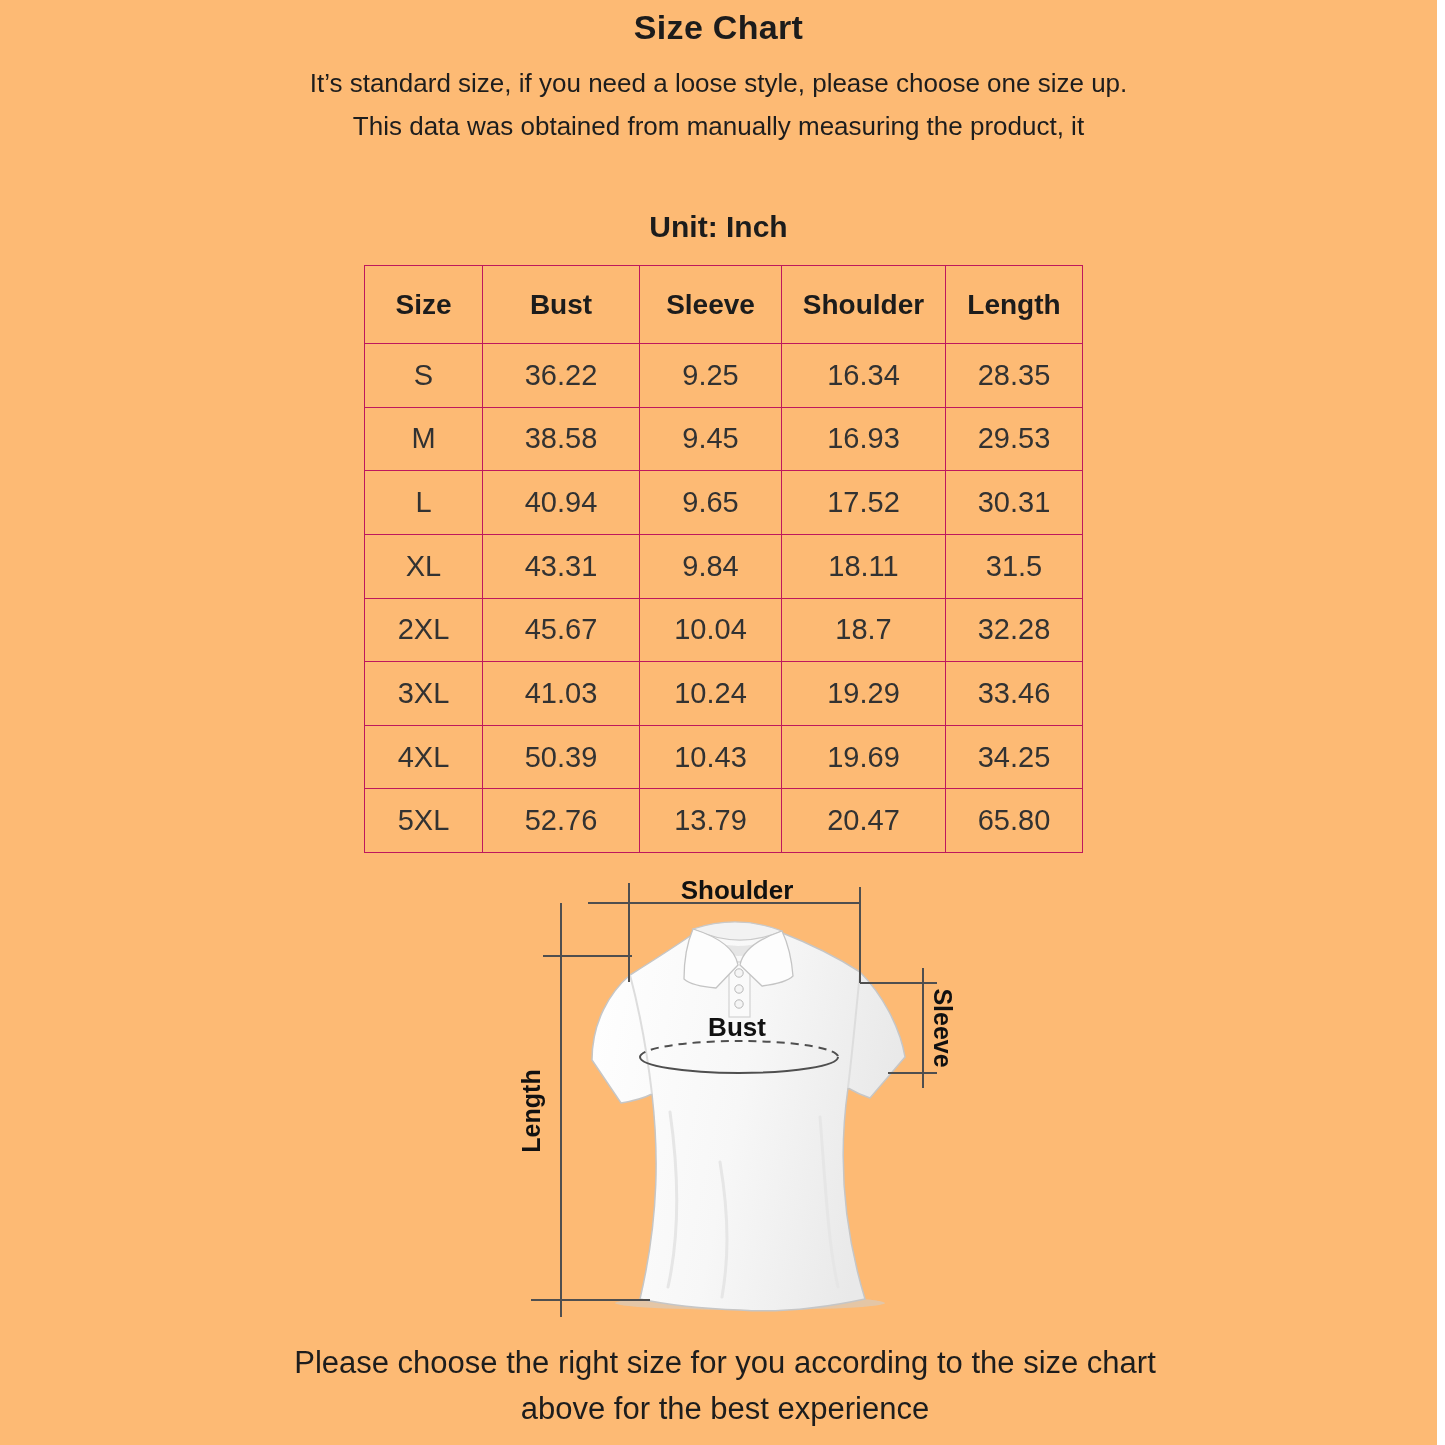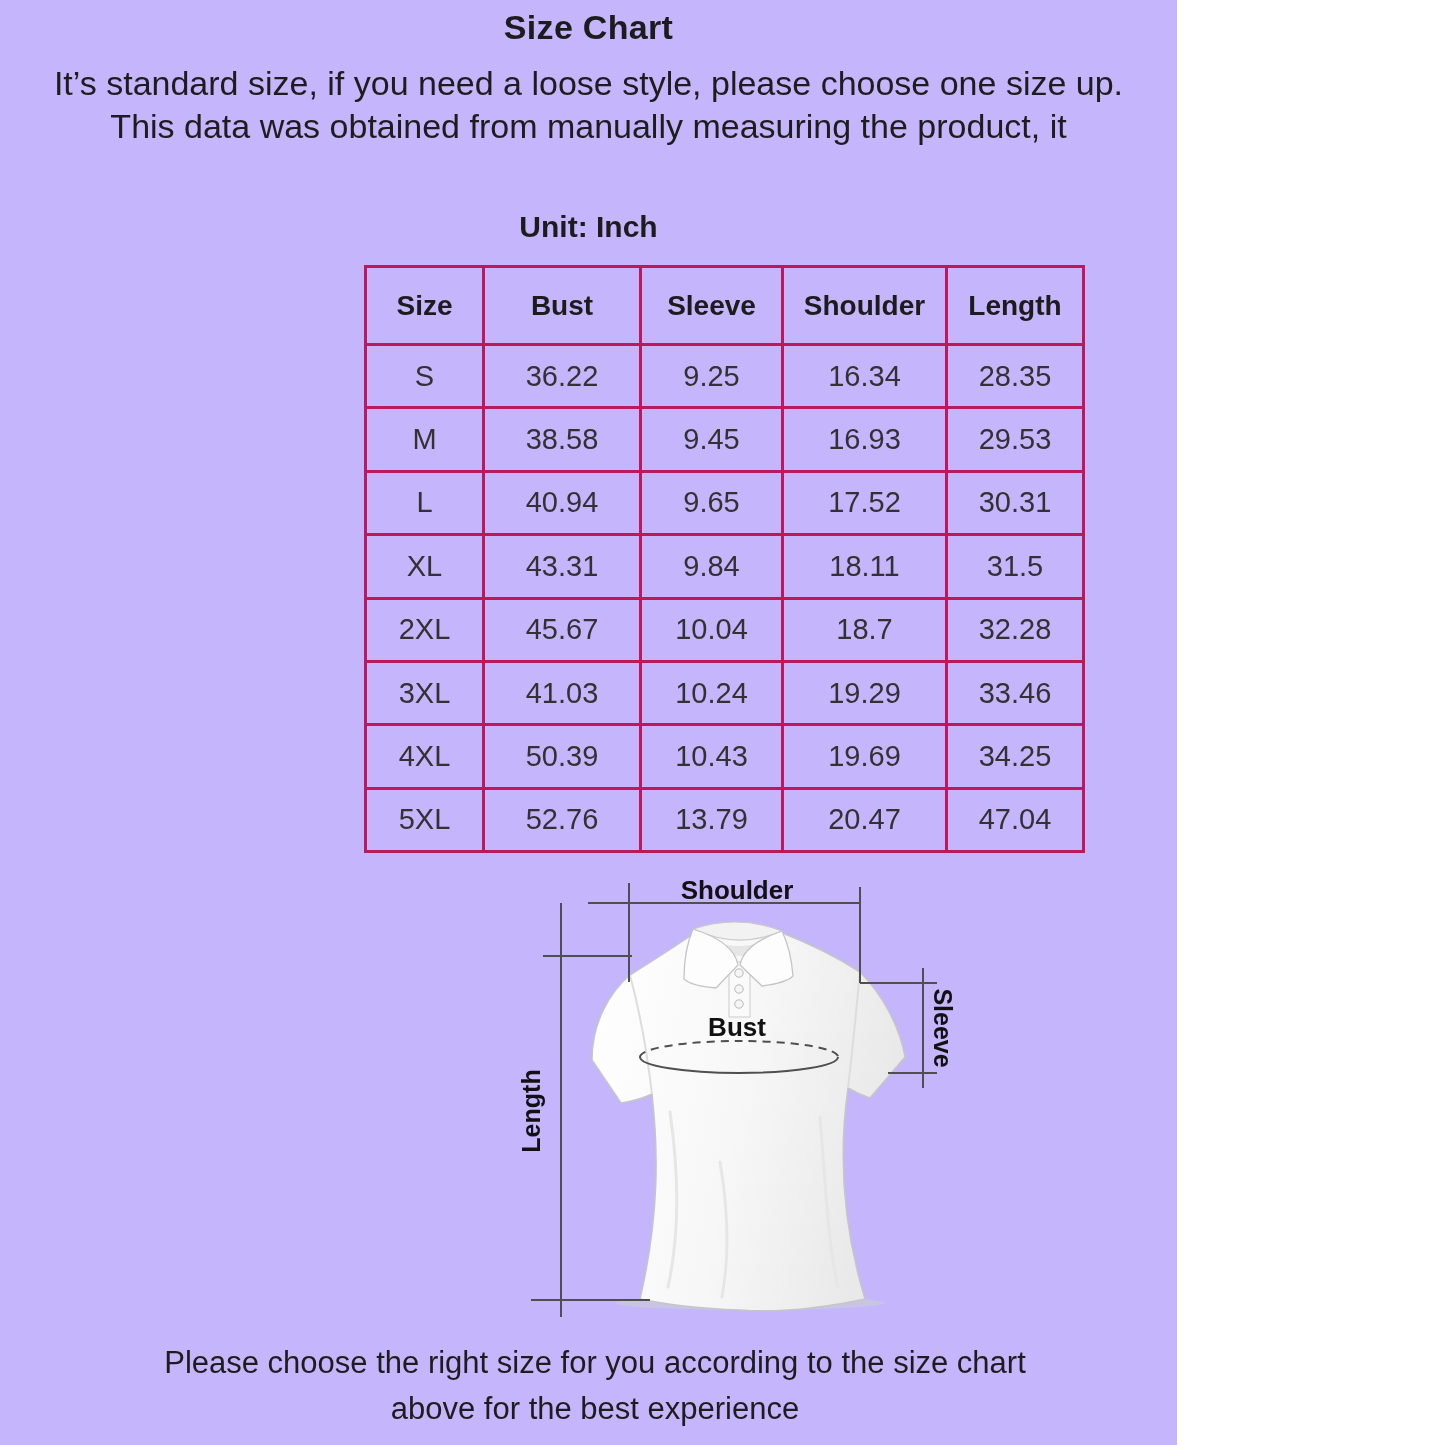--- a/index.html
+++ b/index.html
@@ -1,39 +1,39 @@
 <!DOCTYPE html>
 <html><head>
 <meta charset="utf-8">
 <style>
   html,body{margin:0;padding:0;background:#ffffff;}
   .page{
     position:relative;
-    width:1177px;height:1445px;
-    background:#c4b5fd;
+    width:1437px;height:1445px;
+    background:#fdba74;
     font-family:"Liberation Sans",sans-serif;
     color:#1c1c1c;
     overflow:hidden;
   }
   .center-text{position:absolute;left:0;width:100%;text-align:center;}
   .title{top:8px;font-size:34px;font-weight:700;letter-spacing:.3px;}
-  .subtitle{top:62px;font-size:34px;line-height:43px;font-weight:400;color:#1d1d1d;}
+  .subtitle{top:62px;font-size:26px;line-height:43px;font-weight:400;color:#1d1d1d;}
   .subtitle span{display:block;}
   .unit{top:210px;font-size:30px;font-weight:700;}
   .footer{top:1340px;font-size:31px;line-height:46px;color:#1d1d1d;}
   .footer span{display:block;padding-left:13px;}
 
   table.size-table{
     position:absolute;left:364px;top:265px;
     width:718px;height:588px;
     border-collapse:collapse;table-layout:fixed;
     text-align:center;
   }
   table.size-table th,table.size-table td{
-    border:3px solid #be185d;padding:0;vertical-align:middle;
+    border:1px solid #be185d;padding:0;vertical-align:middle;
   }
   table.size-table th{font-size:28px;font-weight:700;color:#1c1c1c;}
   table.size-table td{font-size:29px;font-weight:400;color:#323232;}
   table.size-table thead tr{height:78px;}
 
   svg.diagram{position:absolute;left:520px;top:862px;}
   .mline{stroke:#4f4f4f;stroke-width:2;fill:none;}
   .mlabel{font-family:"Liberation Sans",sans-serif;font-size:26px;font-weight:700;fill:#111111;}
   .mlabel-v{font-family:"Liberation Sans",sans-serif;font-size:25px;font-weight:700;fill:#111111;}
   .shirt-outline{fill:url(#gradBody);stroke:#c6c6c6;stroke-width:1.5;}
@@ -119,21 +119,21 @@
           <td>50.39</td>
           <td>10.43</td>
           <td>19.69</td>
           <td>34.25</td>
         </tr>
         <tr>
           <td>5XL</td>
           <td>52.76</td>
           <td>13.79</td>
           <td>20.47</td>
-          <td>47.04</td>
+          <td>65.80</td>
         </tr>
       </tbody>
   </table>
 
   <svg class="diagram" width="470" height="470" viewBox="0 0 470 470" xmlns="http://www.w3.org/2000/svg">
     <defs>
       <linearGradient id="gradBody" x1="0" y1="0" x2="1" y2="0.25">
         <stop offset="0" stop-color="#ffffff"></stop>
         <stop offset="0.55" stop-color="#f7f7f7"></stop>
         <stop offset="1" stop-color="#e9e9e9"></stop>

